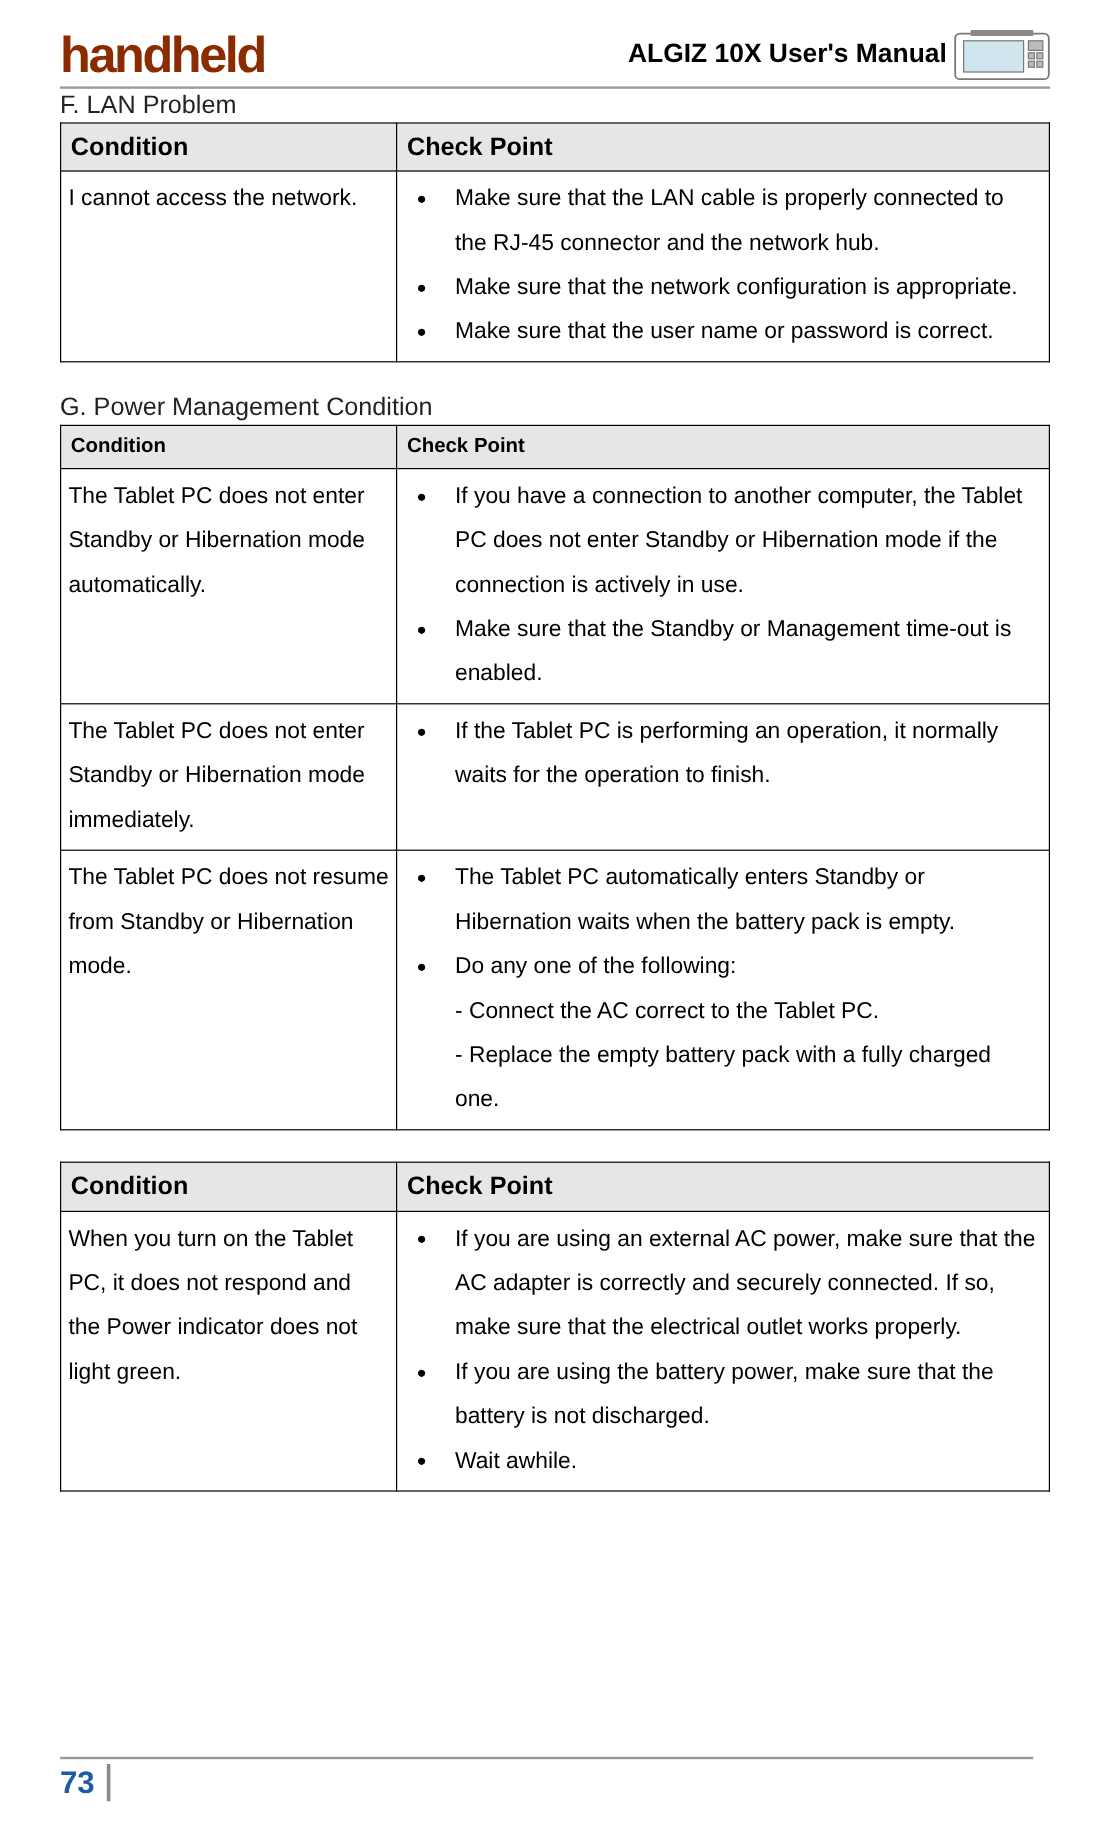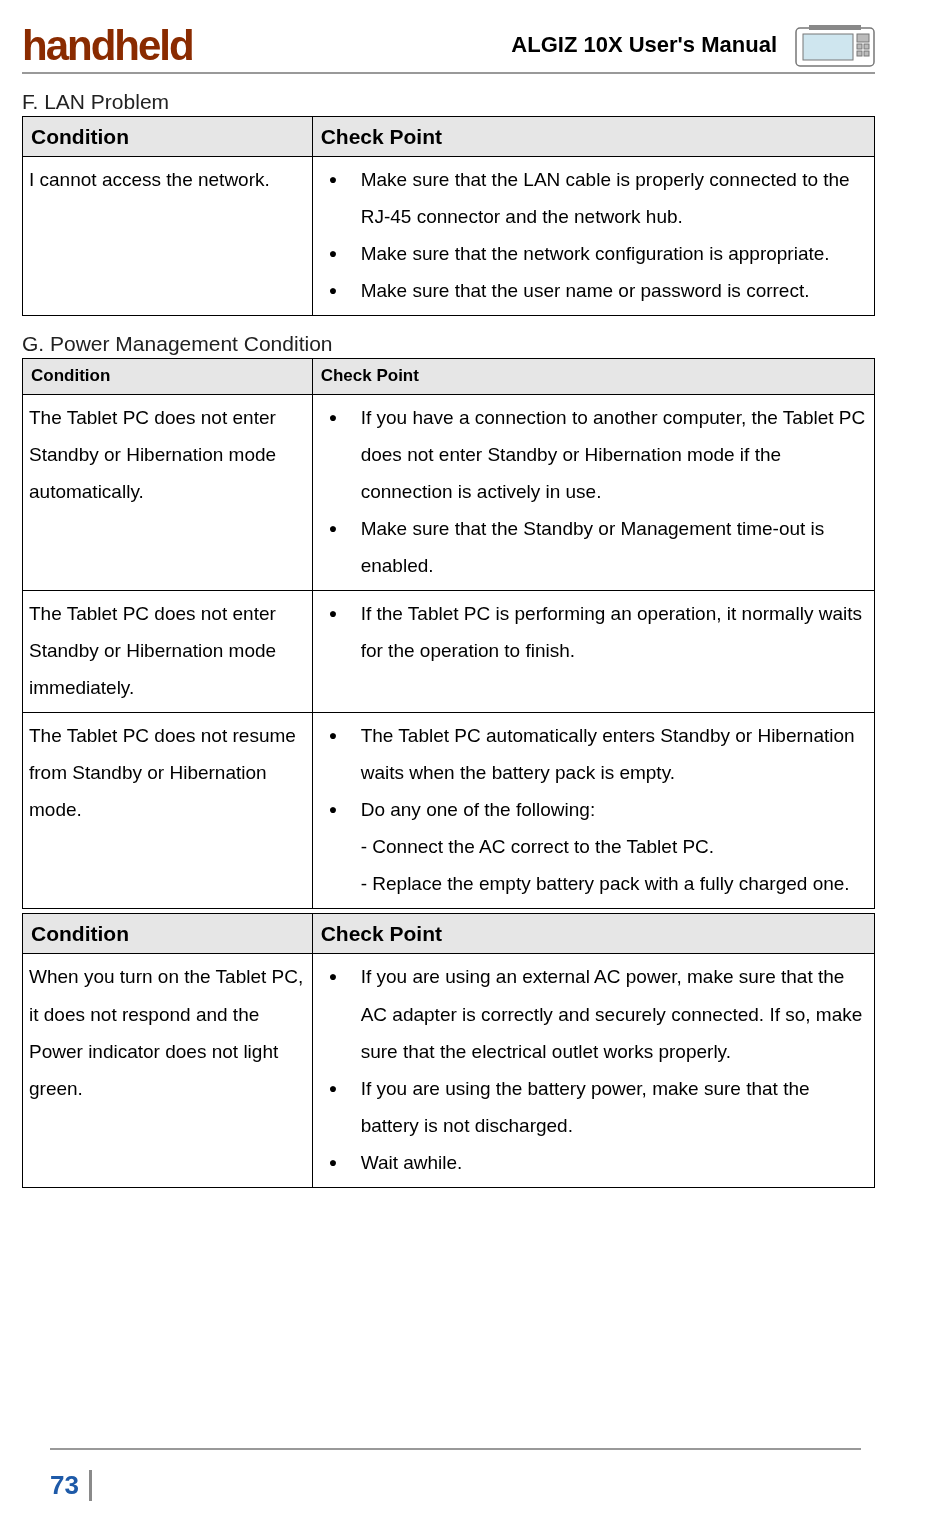--- a/index.html
+++ b/index.html
@@ -5,63 +5,63 @@
   html,body{margin:0;padding:0;background:#fff;}
   body{
     font-family:Verdana, Geneva, sans-serif;
     color:#000;
     width:925px;
     height:1531px;
     position:relative;
     box-sizing:border-box;
   }
   .page{
-    padding:22px 50px 0 22px;
+    padding:22px 50px 0 50px;
     box-sizing:border-box;
   }
   
   .hdr{
     display:flex;
     align-items:flex-start;
     justify-content:space-between;
     border-bottom:2px solid #999;
     padding-bottom:2px;
   }
   .logo-text{
     font-family:Arial, Helvetica, sans-serif;
     font-weight:900;
     font-size:42px;
     letter-spacing:-2px;
     color:#8a2b00;
   }
   .hdr-right{
     display:flex;
     align-items:center;
-    gap:18px;
+    gap:6px;
   }
   .manual-title{
     font-family:Tahoma, Verdana, sans-serif;
     font-weight:700;
     font-size:22px;
     white-space:nowrap;
   }
   .device-icon svg{display:block;}
   
   .sec-h{
     font-family:Verdana, Geneva, sans-serif;
     font-size:21px;
     color:#222;
-    margin:16px 0 2px 0;
+    margin:2px 0 2px 0;
   }
   
   table.tbl{
     width:100%;
     border-collapse:collapse;
     table-layout:fixed;
-    margin-bottom:4px;
+    margin-bottom:26px;
   }
   table.tbl td, table.tbl th{
     border:1px solid #000;
     vertical-align:top;
     padding:4px 6px 6px 6px;
     font-size:19px;
     line-height:1.95;
   }
   table.tbl th{
     background:#e6e6e6;
@@ -100,21 +100,21 @@
     display:block;
     padding-left:0;
   }
   
   .ftr{
     position:absolute;
     left:50px;
     right:64px;
     bottom:30px;
     border-top:2px solid #999;
-    padding-top:20px;
+    padding-top:4px;
   }
   .pagenum{
     display:inline-block;
     font-family:Tahoma, Verdana, sans-serif;
     font-weight:700;
     font-size:26px;
     color:#1e5aa8;
     padding-right:10px;
     border-right:3px solid #8a8a8a;
   }

